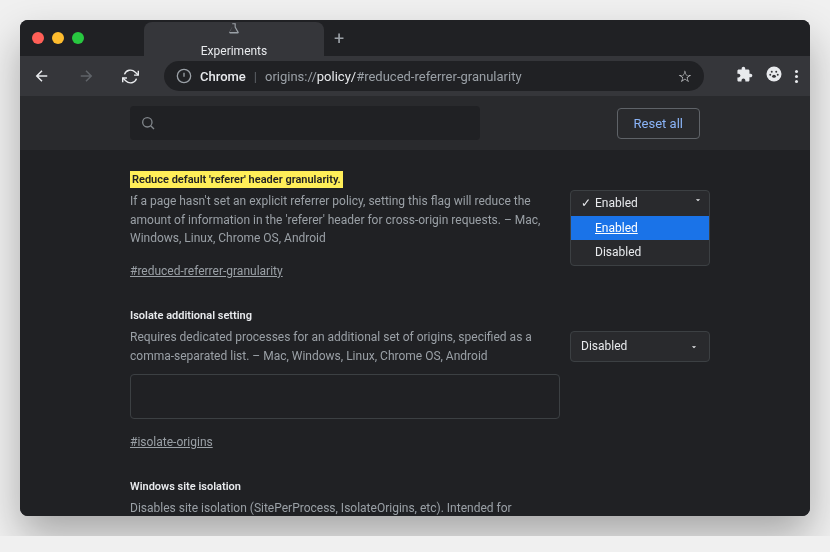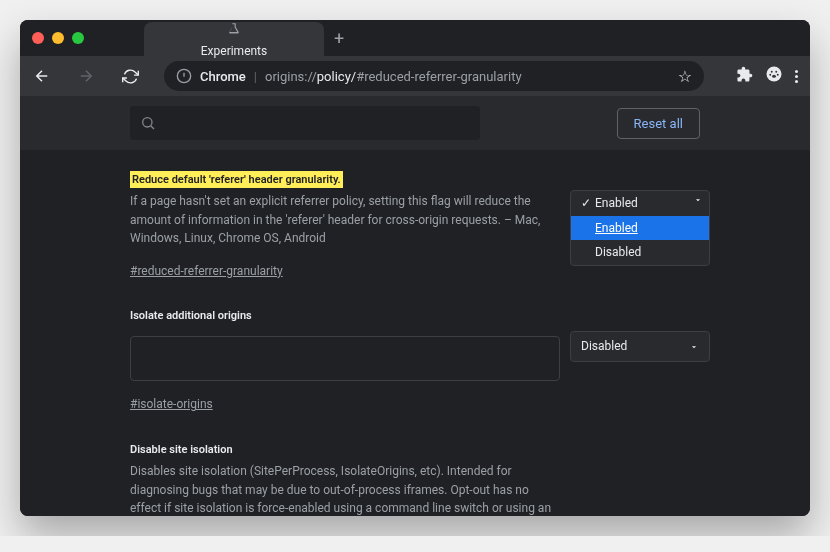--- a/index.html
+++ b/index.html
@@ -159,35 +159,36 @@
               <span>Enabled</span>
             </div>
           <div class="dropdown-opt">
               <span class="check"></span>
               <span>Disabled</span>
             </div>
         </div>
       </div>
 
       <div class="flag">
-        <div><span class="flag-title">Isolate additional origins</span></div>
+        <div><span class="flag-title">Isolate additional setting</span></div>
+        <div class="flag-desc">Requires dedicated processes for an additional set of origins, specified as a comma-separated list. – Mac, Windows, Linux, Chrome OS, Android</div>
         <div class="textarea-box"></div>
         <a class="flag-link">#isolate-origins</a>
         <div class="flag-select">
           <div class="select-box">
             <span>Disabled</span>
             <svg viewBox="0 0 24 24" fill="#e8eaed">
                 <path d="M7 10l5 5 5-5z"></path>
               </svg>
           </div>
         </div>
       </div>
 
       <div class="flag">
-        <div><span class="flag-title">Disable site isolation</span></div>
+        <div><span class="flag-title">Windows site isolation</span></div>
         <div class="flag-desc"><span>Disables site isolation (SitePerProcess, IsolateOrigins, etc). Intended for diagnosing bugs that may be due to out-of-process iframes. Opt-out has no effect if site isolation is force-enabled using a command line switch or using an enterprise policy. Caution: this disables</span></div>
 
       </div>
 
     </div>
     <div class="fade-bottom"></div>
   </div>
 </div>
 
 </body></html>

